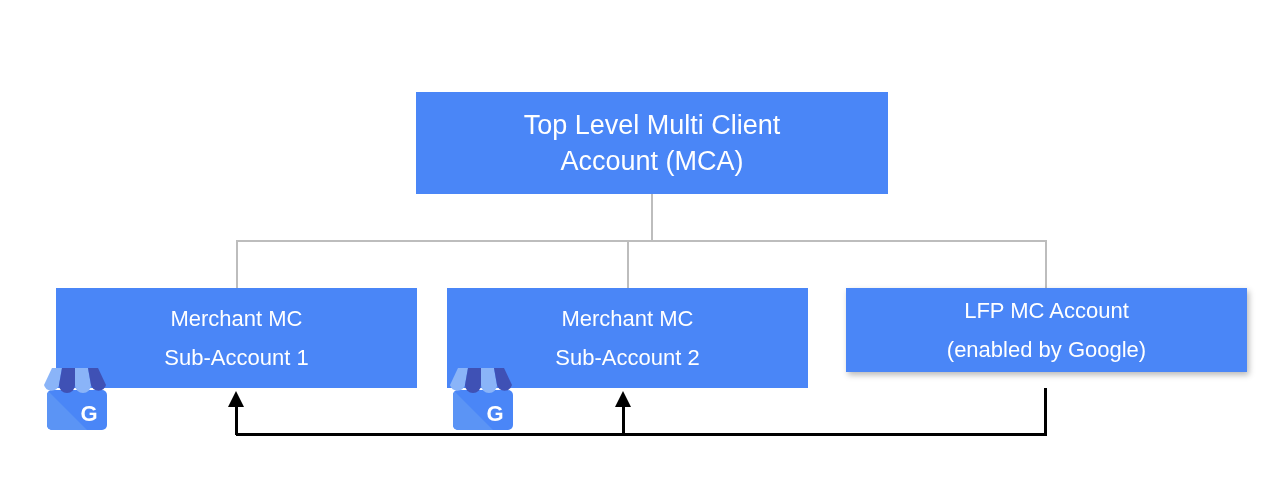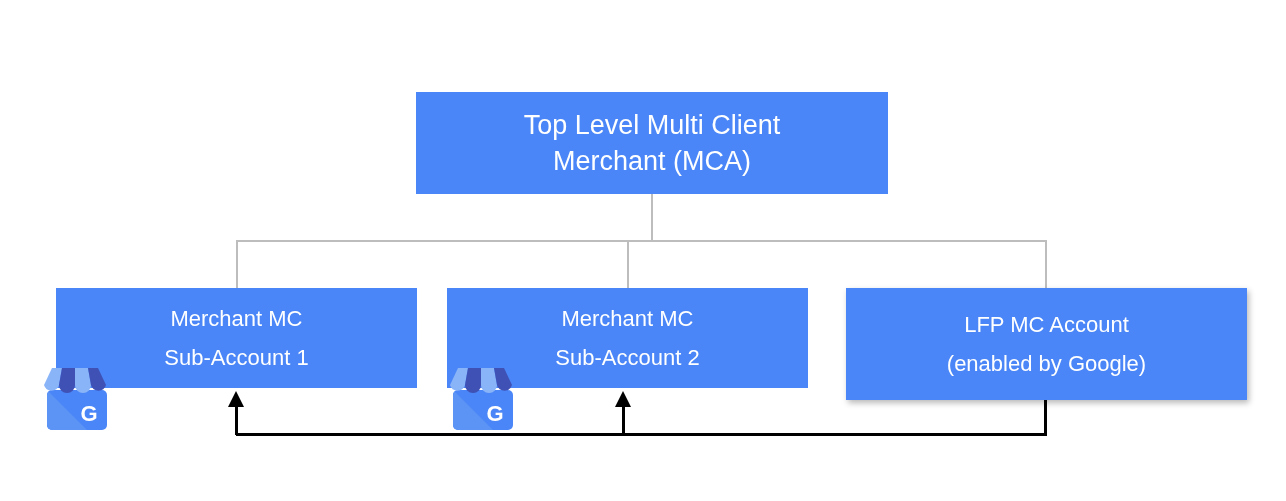--- a/index.html
+++ b/index.html
@@ -58,21 +58,21 @@
     left: 447px;
     top: 288px;
     width: 361px;
     height: 100px;
     font-size: 22px;
   }
   #node-lfp {
     left: 846px;
     top: 288px;
     width: 401px;
-    height: 112px;
+    height: 84px;
     font-size: 22px;
     box-shadow: 2px 3px 6px rgba(0,0,0,0.28);
   }
   #node-sub1 .label,
   #node-sub2 .label,
   #node-lfp .label { line-height: 39px; }
 
   
   .wire {
     position: absolute;
@@ -130,21 +130,21 @@
 
   <div class="flow" id="flow-lfp-down"></div>
   <div class="flow" id="flow-bottom"></div>
   <div class="flow" id="flow-up-1"></div>
   <div class="flow" id="flow-up-2"></div>
   <div class="arrowhead" id="arrowhead-1"></div>
   <div class="arrowhead" id="arrowhead-2"></div>
 
   <div class="node" id="node-top">
     <span class="label">Top Level Multi Client
-Merchant (MCA)</span>
+Account (MCA)</span>
   </div>
 
   <div class="node" id="node-sub1">
     <span class="label">Merchant MC
 Sub-Account 1</span>
   </div>
 
   <div class="node" id="node-sub2">
     <span class="label">Merchant MC
 Sub-Account 2</span>

